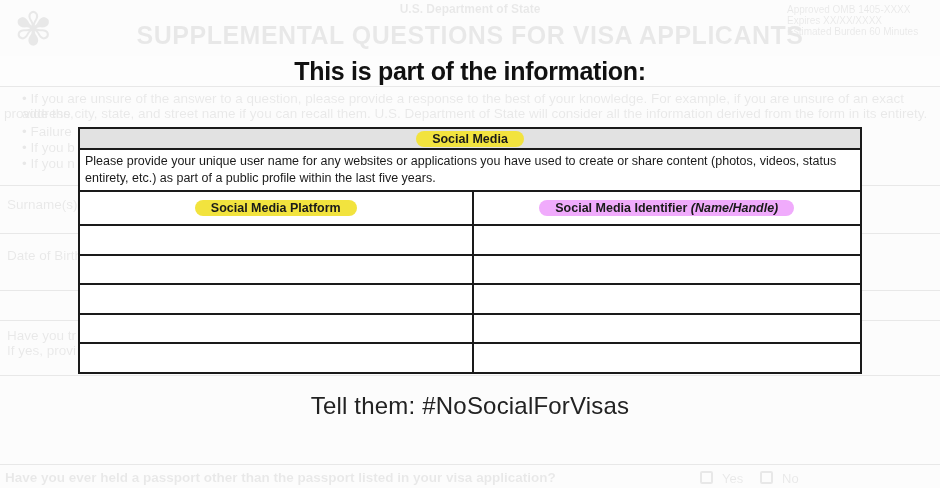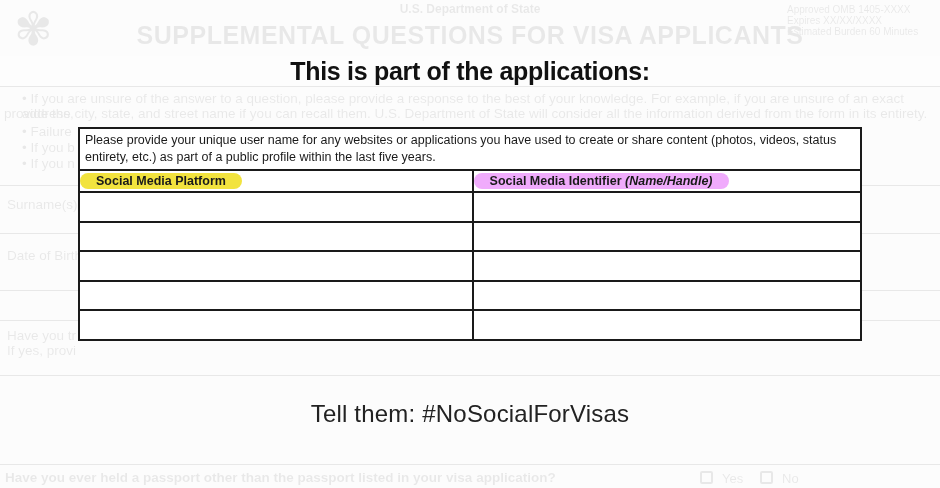--- a/index.html
+++ b/index.html
@@ -74,37 +74,36 @@
     font-weight: bold;
     white-space: nowrap;
   }
   .t-instructions {
     padding: 3px 5px 4px 5px;
     border-bottom: 2px solid #1a1a1a;
     line-height: 1.32;
   }
   .t-cols { display: flex; border-bottom: 2px solid #1a1a1a; }
   .t-colcell {
-    height: 20px;
-    display: flex; align-items: center; 
+    height: 32px;
+    display: flex; align-items: center; justify-content: center;
   }
   .t-colcell.left  { width: 50.2%; }
   .t-colcell.right { width: 49.8%; border-left: 2px solid #1a1a1a; }
   .trow { display: flex; border-bottom: 2px solid #1a1a1a; }
   .trow:last-child { border-bottom: none; }
   .tcell { height: 27.5px; }
   .tcell.left  { width: 50.2%; }
   .tcell.right { width: 49.8%; border-left: 2px solid #1a1a1a; }
 
   .slogan {
     position: absolute; top: 392px; left: 0; right: 0;
     text-align: center;
     font-size: 24px; color: #222;
     letter-spacing: 0.2px;
-    margin-top: 8px;
   }
 </style>
 </head>
 <body>
 
 <div class="canvas">
 
   <div class="bg-form">
     <div class="bg-seal">✾</div>
     <div class="bg-agency">U.S. Department of State</div>
@@ -136,23 +135,26 @@
     <div class="bg-line" style="top:375px"></div>
 
     <div class="bg-line" style="top:464px"></div>
     <div class="bg-bottomq">Have you ever held a passport other than the passport listed in your visa application?</div>
     <div class="bg-chk" style="left:700px"></div>
     <div class="bg-chk-label" style="left:722px">Yes</div>
     <div class="bg-chk" style="left:760px"></div>
     <div class="bg-chk-label" style="left:782px">No</div>
   </div>
 
-  <div class="heading">This is part of the applications:</div>
+  <div class="heading">This is part of the information:</div>
 
   <div class="form-table">
+    <div class="t-title" style="background: rgb(226, 226, 226);">
+      <span class="hl" style="background: rgb(242, 227, 62);">Social Media</span>
+    </div>
     <div class="t-instructions">Please provide your unique user name for any websites or applications you have used to create or share content (photos, videos, status entirety, etc.) as part of a public profile within the last five years.</div>
     <div class="t-cols">
       <div class="t-colcell left">
         <span class="hl" style="background: rgb(242, 227, 62);">Social Media Platform</span>
       </div>
       <div class="t-colcell right">
         <span class="hl" style="background: #f0abfc;"><span>Social Media Identifier</span>&nbsp;<i>(Name/Handle)</i></span>
       </div>
     </div>
     <div>

